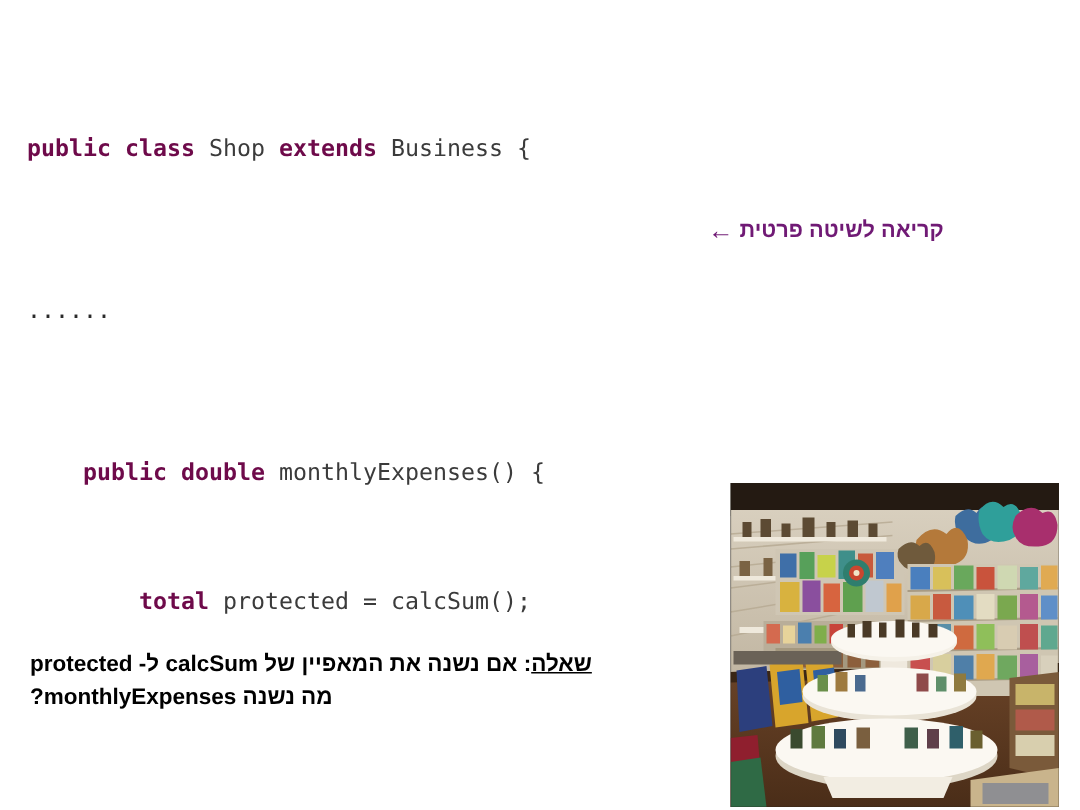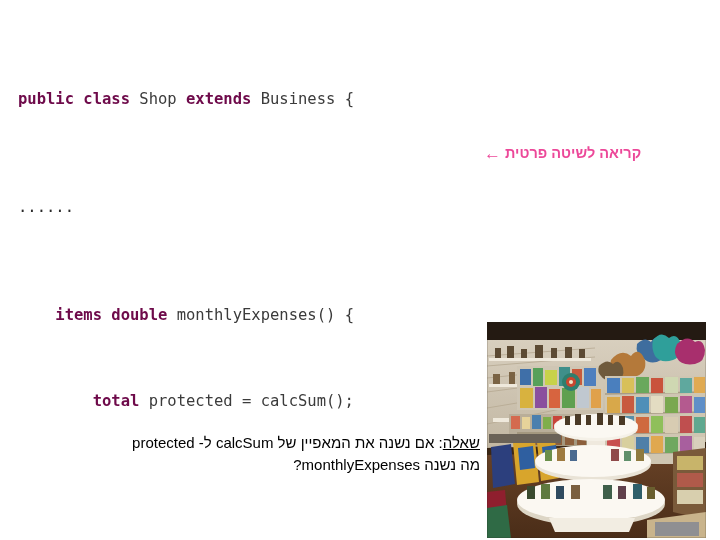--- a/index.html
+++ b/index.html
@@ -50,49 +50,49 @@
     color: #3b3b3b;
   }
   .dots {
     color: #2a2a2a;
     letter-spacing: 0px;
   }
 
   
   #annotation {
     position: absolute;
-    left: 484px;
+    left: 472px;
     top: 145px;
     font-family: "Liberation Sans", sans-serif;
     font-size: 14.5px;
     font-weight: bold;
-    color: #ec4899;
+    color: #701a75;
     direction: rtl;
     white-space: nowrap;
     unicode-bidi: embed;
   }
   #annotation .arrow-glyph {
     font-size: 17px;
     line-height: 1;
     display: inline-block;
     vertical-align: -1px;
     margin-right: 4px;
   }
 
   
   #question {
     position: absolute;
     left: 20px;
     top: 432px;
     width: 460px;
-    text-align: right;
+    text-align: left;
     direction: rtl;
     font-family: "Liberation Sans", sans-serif;
     font-size: 15px;
-    font-weight: normal;
+    font-weight: bold;
     color: #000000;
     line-height: 22px;
   }
   #question .q-underline {
     text-decoration: underline;
   }
   .q-line { display: block; }
 
   
   #shop-photo {
@@ -112,21 +112,21 @@
 <div id="slide">
 
   <div id="code-block">
 
     <div class="code-line"><span class="kw">public class </span><span class="pl">Shop </span><span class="kw">extends </span><span class="pl">Business {</span></div>
 
 
     <div class="code-line"><span class="dots">......</span></div>
 
 
-    <div class="code-line"><span class="pl">    </span><span class="kw">items double </span><span class="pl">monthlyExpenses() {</span></div>
+    <div class="code-line"><span class="pl">    </span><span class="kw">public double </span><span class="pl">monthlyExpenses() {</span></div>
 
     <div class="code-line"><span class="pl">        </span><span class="kw">total </span><span class="pl">protected = calcSum();</span></div>
 
     
 
     
 
     
 
     

